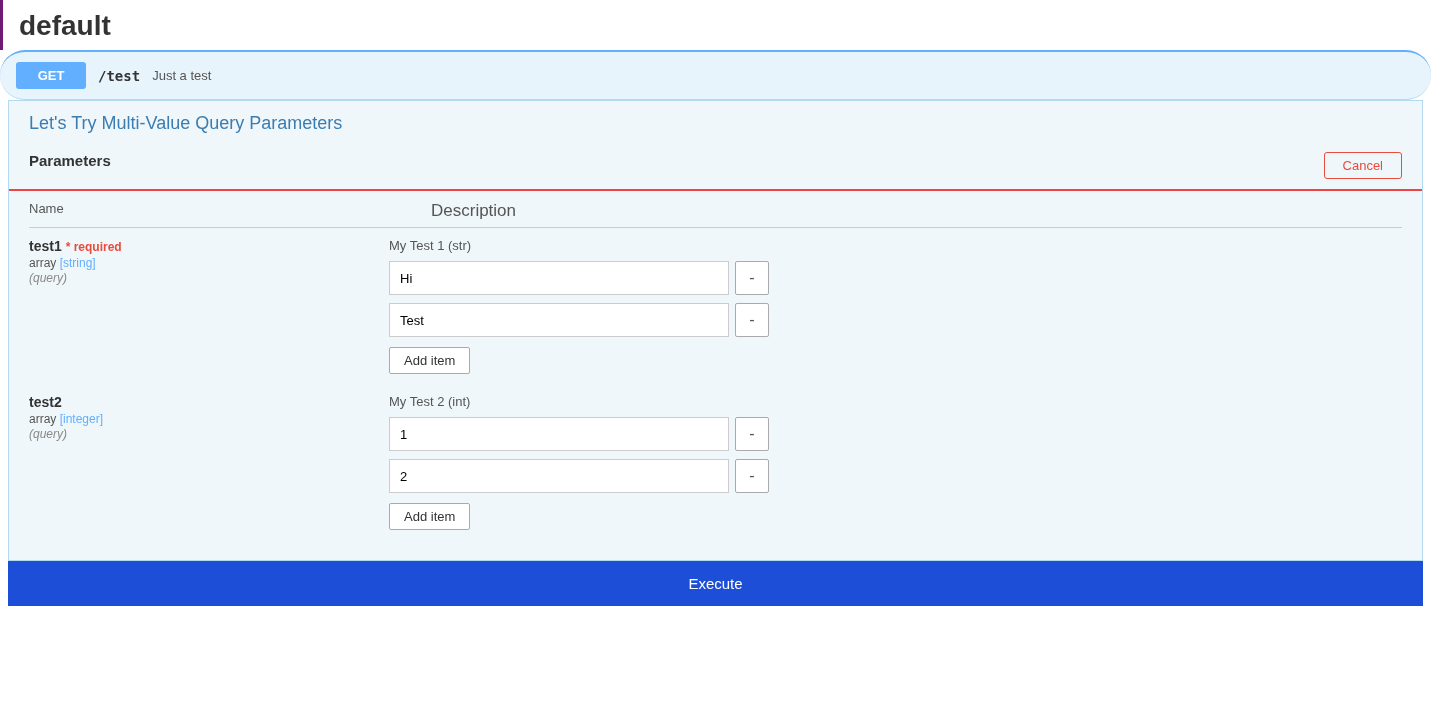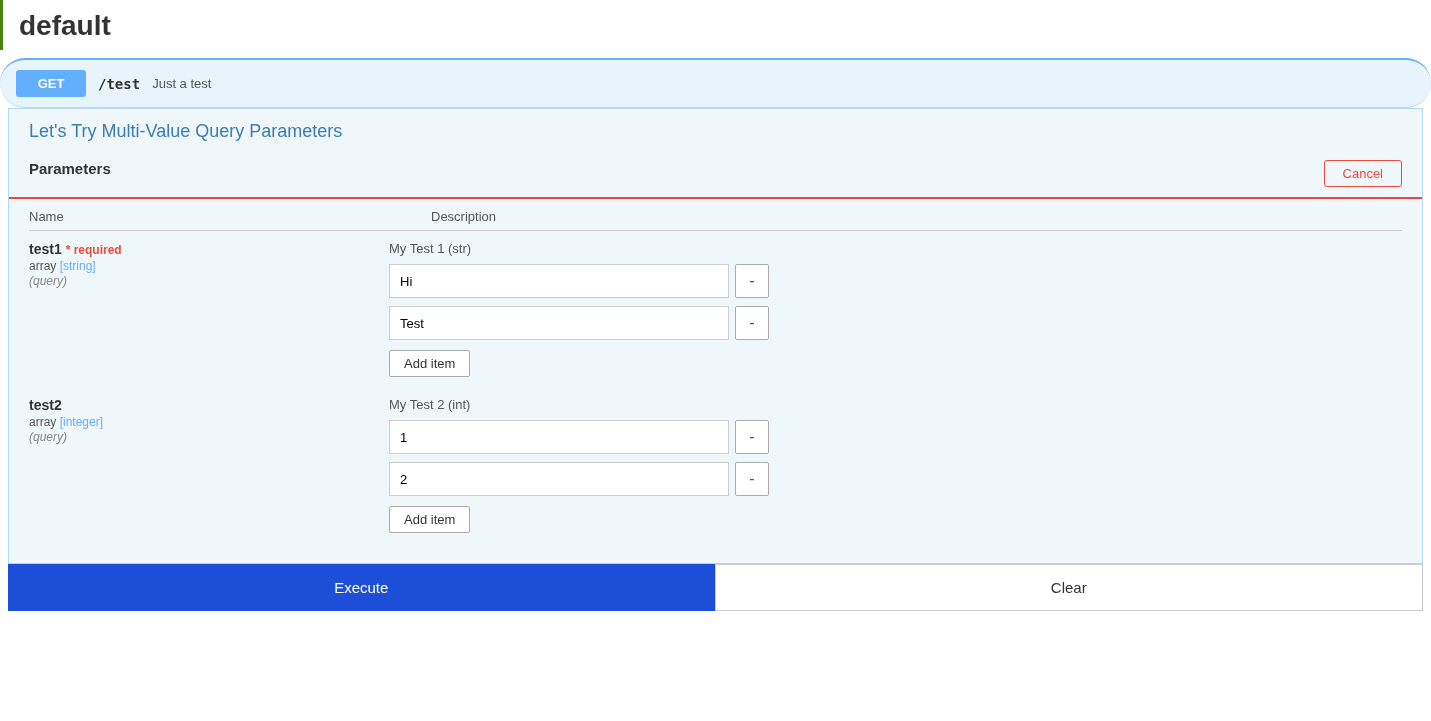--- a/index.html
+++ b/index.html
@@ -6,22 +6,22 @@
     body {
       font-family: sans-serif;
       font-size: 14px;
       background: #fff;
       color: #333;
     }
     .page-title {
       font-size: 28px;
       font-weight: bold;
       padding: 10px 16px 8px 16px;
-      border-left: 3px solid #4d7c0f;
-      margin-bottom: 8px;
+      border-left: 3px solid #701a75;
+      margin-bottom: 0;
     }
     .endpoint-bar {
       display: flex;
       align-items: center;
       background: #e8f4fb;
       border-top: 2px solid #61affe;
       border-bottom: 1px solid #b3d9f0;
       padding: 10px 16px;
       gap: 12px;
       border-radius: 25px;
@@ -86,21 +86,21 @@
       margin-bottom: 10px;
       gap: 42px;
     }
     .col-name-header {
       width: 360px;
       font-size: 13px;
       color: #555;
     }
     .col-desc-header {
       flex: 1;
-      font-size: 13px;
+      font-size: 17px;
       color: #555;
     }
     .param-row {
       display: flex;
       margin-bottom: 20px;
       align-items: flex-start;
     }
     .param-info {
       width: 360px;
       padding-right: 20px;
@@ -243,14 +243,13 @@
               <input type="text" class="param-input" value="2" style="">
               <button class="remove-btn">-</button>
             </div><button class="add-item-btn">Add item</button></div>
         </div>
       </div>
   </div>
 </div>
 
 <div class="footer-bar">
   <button class="execute-btn">Execute</button>
-  <button class="clear-btn">Clear</button>
 </div>
 
 </body></html>

